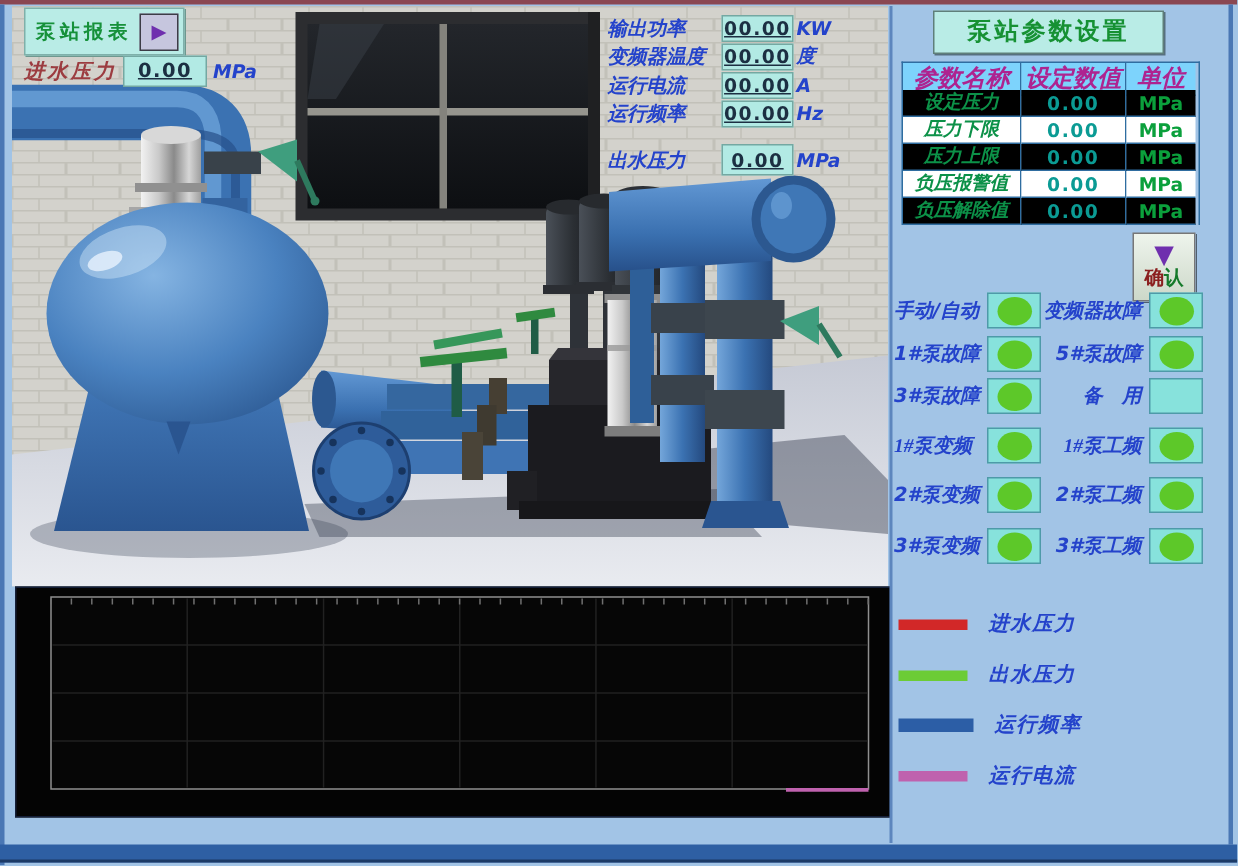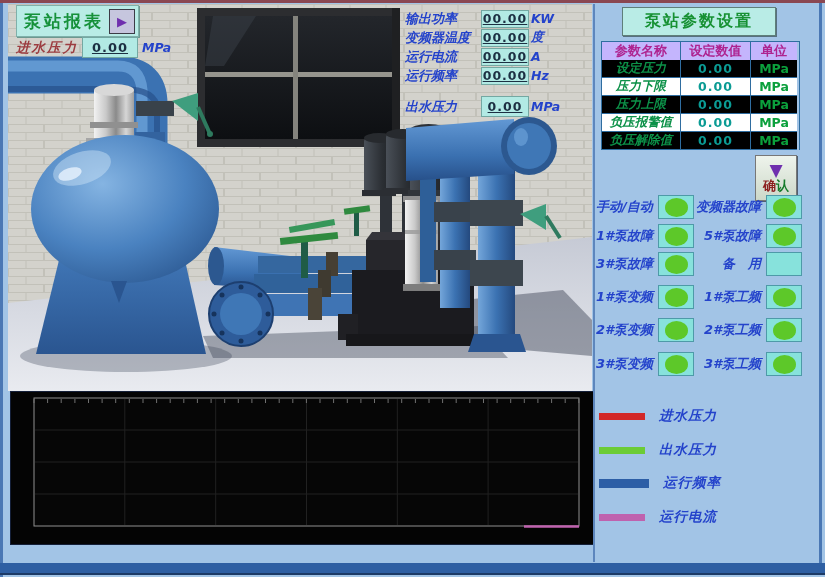--- a/index.html
+++ b/index.html
@@ -14,21 +14,21 @@
   .frame-right{left:819px;top:3px;width:3px;height:560px;background:#4a77b4;}
   .frame-bottom{left:0;top:563px;width:825px;height:10px;background:#2e5fa3;border-bottom:2px solid #1c3a66;}
   .vsep{left:593px;top:4px;width:2px;height:558px;background:#5d86bd;}
 
   
   .scene{left:8px;top:4px;width:584px;height:387px;}
 
   
   .report{left:16px;top:5px;height:28px;display:flex;align-items:center;
           background:#b9ece6;border:1px solid #7fb0aa;box-shadow:1px 1px 0 #6d988f;padding:1px 3px 1px 7px;}
-  .report .rlabel{color:#16913a;font-weight:bold;font-size:17px;letter-spacing:3px;}
+  .report .rlabel{color:#16913a;font-weight:bold;font-size:13px;letter-spacing:3px;}
   .report .rplay{width:24px;height:23px;margin-left:5px;background:#c6c6de;border:1px solid #3c3c46;
           display:flex;align-items:center;justify-content:center;cursor:pointer;}
   .report .rplay span{color:#6f2fae;font-size:13px;line-height:1;}
 
   
   .inlet{left:16px;top:37px;display:flex;align-items:center;gap:4px;}
   .inlet .ilabel{color:#9c3c40;font-weight:bold;font-style:italic;font-size:13.5px;letter-spacing:2px;}
   .vbox{background:#b2eae4;border:1px solid #74a8a2;color:#1c2f42;font-weight:bold;
         display:flex;align-items:center;justify-content:center;letter-spacing:1px;text-decoration:underline;}
   .inlet .vbox{width:54px;height:19px;font-size:13px;}
@@ -44,40 +44,40 @@
 
   
   .ptitle{left:622px;top:7px;width:152px;height:27px;background:#b9ece6;border:1px solid #5f7f7a;
           box-shadow:1px 1px 0 #57707f;color:#169133;font-weight:bold;font-size:16px;letter-spacing:2px;
           display:flex;align-items:center;justify-content:center;}
   .ptable{left:601px;top:41px;width:197px;border:1px solid #2f6da0;border-bottom:none;}
   .prow{display:grid;grid-template-columns:79px 70px 46px;height:18px;}
   .pcell{border-right:1px solid #2f6da0;border-bottom:1px solid #2f6da0;display:flex;align-items:center;justify-content:center;
          font-size:12.5px;font-weight:bold;white-space:nowrap;}
   .pcell:last-child{border-right:none;}
-  .phead .pcell{background:#c4b5fd;color:#ae2390;font-size:13px;}
+  .phead .pcell{background:#7dd3fc;color:#ae2390;font-style:italic;font-size:16px;}
   .prow.odd .pcell{background:#000000;}
   .prow.even .pcell{background:#ffffff;}
   .pname{color:#0c9148;font-style:italic;}
   .pval{color:#0b9b94;letter-spacing:1px;}
   .punit{color:#0ba03c;}
 
   .confirm{left:755px;top:155px;width:40px;height:44px;background:linear-gradient(#eef4ec,#cdd8c9);
            border:1px solid #777;box-shadow:1px 1px 0 #4f5f6f;display:flex;flex-direction:column;
            align-items:center;justify-content:center;cursor:pointer;}
   .confirm .cicon{color:#6f2fae;font-size:17px;line-height:15px;}
   .confirm .ctext{font-size:13px;font-weight:bold;line-height:15px;}
   .confirm .c1{color:#8b1f1f;}
   .confirm .c2{color:#157a2a;}
 
   
   .statusgrid{left:596px;top:195px;width:206px;}
   .srow{display:grid;grid-template-columns:60px 36px 68px 36px;column-gap:2px;height:22px;align-items:center;}
   .srow.g1{margin-bottom:7px;} .srow.g2{margin-bottom:6px;} .srow.g3{margin-bottom:11px;}
-  .srow.g4{margin-bottom:11px;} .srow.g5{margin-bottom:12px;}
+  .srow.g4{margin-bottom:11px;font-family:Liberation Serif, serif;} .srow.g5{margin-bottom:12px;}
   .slabel{color:#2443cb;font-weight:bold;font-style:italic;font-size:13px;white-space:nowrap;}
   .slabel.l2{text-align:right;padding-right:3px;}
   .sbox{height:22px;background:#87e2dc;border:1px solid #4e9aa8;display:flex;align-items:center;justify-content:center;}
   .dot{width:23px;height:19px;border-radius:50%;background:#5dc829;display:none;}
   .sbox.lit .dot{display:block;}
 
   
   .chart{left:10px;top:391px;width:582px;height:152px;background:#040404;border:1px solid #141f38;}
 
   

